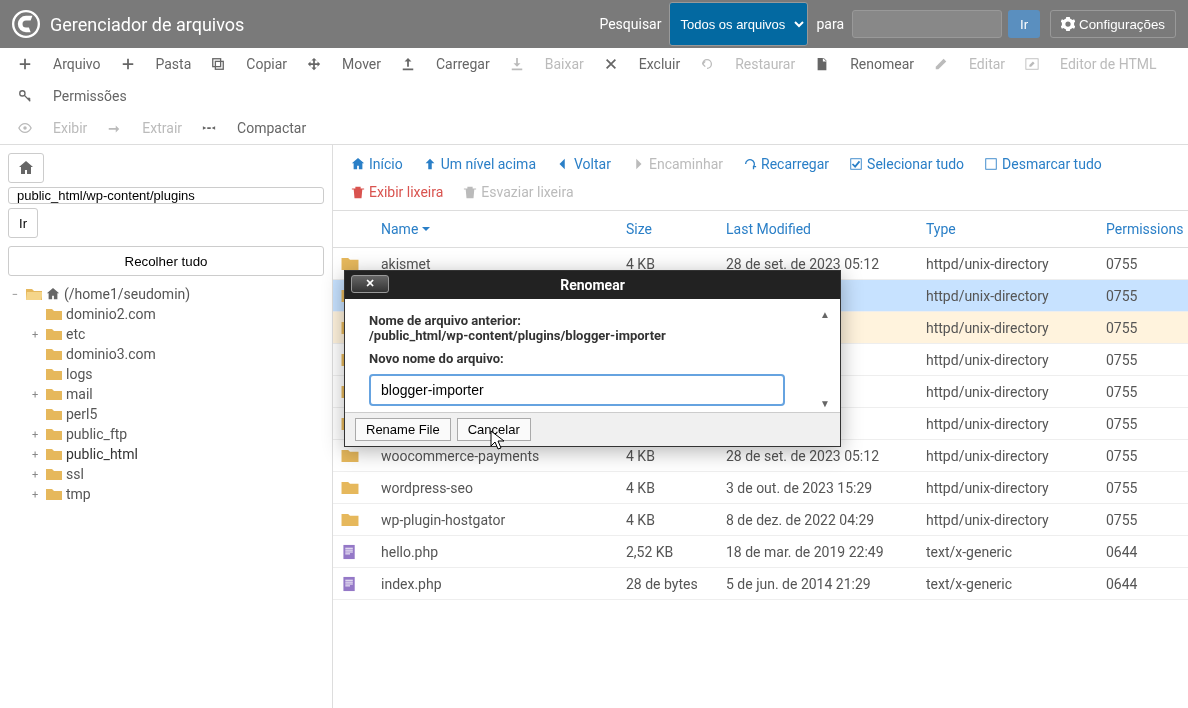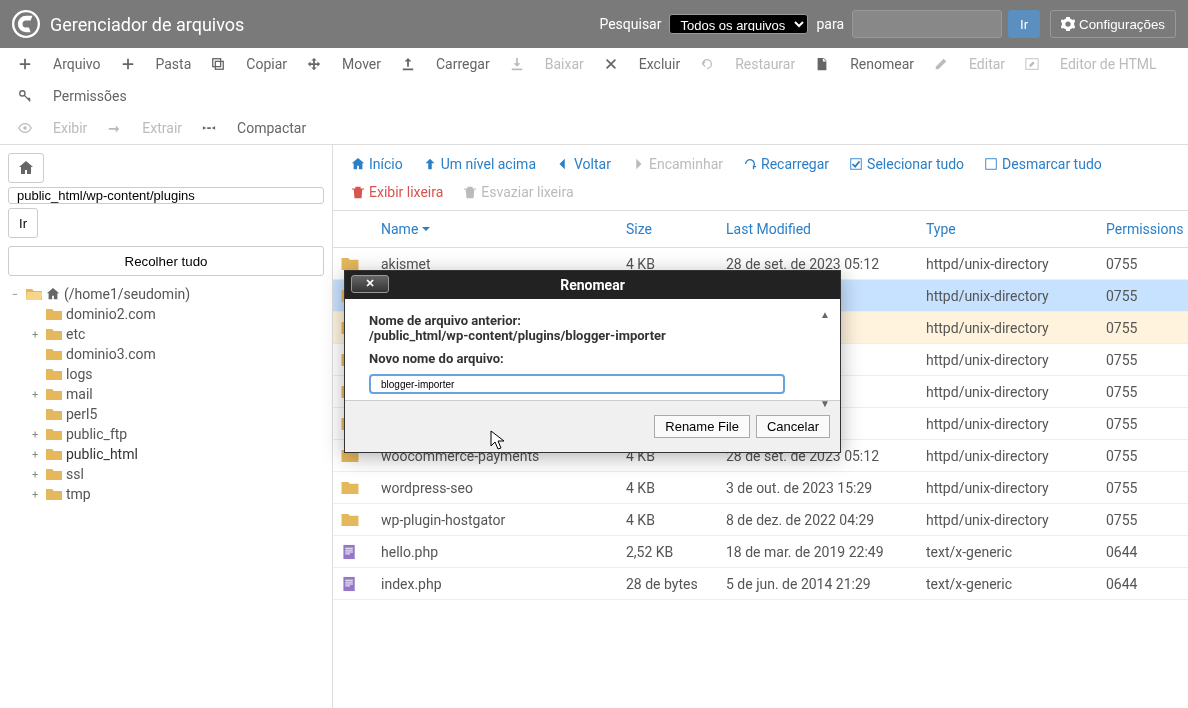--- a/index.html
+++ b/index.html
@@ -4,21 +4,21 @@
 <style>
   * { box-sizing: border-box; margin: 0; padding: 0; }
   body { font-family: -apple-system, BlinkMacSystemFont, "Segoe UI", Roboto, Arial, sans-serif; font-size: 14px; color: #555; background: #fff; width: 1188px; height: 708px; overflow: hidden; position: relative; }
 
   
   .header { height: 48px; background: #7a7a7a; display: flex; align-items: center; padding: 0 12px; color: #fff; }
   .header .logo { width: 28px; height: 28px; margin-right: 10px; }
   .header .title { font-size: 18px; font-weight: 400; flex: 0 0 auto; }
   .header .spacer { flex: 1; }
   .header .search-label { margin-right: 8px; }
-  .header .search-select { background: #000000; border: 1px solid #999; color: #fff; font-size: 13px; height: 20px; padding: 2px 6px; border-radius: 3px; min-width: 130px; }
+  .header .search-select { background: #0369a1; border: 1px solid #999; color: #fff; font-size: 13px; height: 44px; padding: 2px 6px; border-radius: 3px; min-width: 130px; }
   .header .para { margin: 0 8px; }
   .header .search-input { background: #888; border: 1px solid #999; height: 28px; width: 150px; border-radius: 3px; padding: 2px 6px; color: #fff; }
   .header .go-btn { background: #5a8fbf; color: #fff; border: none; height: 28px; width: 32px; border-radius: 3px; margin-left: 6px; cursor: pointer; }
   .header .settings-btn { background: transparent; border: 1px solid #999; color: #fff; height: 28px; padding: 0 10px; border-radius: 3px; margin-left: 10px; cursor: pointer; display: flex; align-items: center; gap: 4px; }
 
   
   .toolbar { background: #fff; border-bottom: 1px solid #ddd; padding: 0 8px; }
   .toolbar-row { display: flex; flex-wrap: wrap; }
   .tb-btn { display: flex; align-items: center; gap: 21px; padding: 8px 10px; cursor: pointer; color: #666; }
   .tb-btn.disabled { color: #bbb; cursor: default; justify-content: center; }
@@ -54,24 +54,24 @@
   .file-icon { width: 18px; height: 16px; flex-shrink: 0; }
 
   
   .modal { position: absolute; left: 344px; top: 270px; width: 497px; background: #fff; border: 1px solid #333; box-shadow: 0 4px 20px rgba(0,0,0,0.3); z-index: 100; }
   .modal-header { background: #222; color: #fff; height: 28px; display: flex; align-items: center; position: relative; font-size: 14px; font-weight: bold; justify-content: center; }
   .modal-close { position: absolute; left: 6px; top: 4px; width: 38px; height: 18px; background: linear-gradient(#666,#333); border: 1px solid #999; border-radius: 3px; color: #fff; font-size: 11px; text-align: center; line-height: 16px; cursor: pointer; }
   .modal-body { padding: 14px 24px 6px 24px; position: relative; }
   .modal-body .lbl { font-size: 13px; font-weight: bold; color: #333; }
   .modal-body .path { font-size: 13px; font-weight: bold; color: #333; margin-bottom: 8px; }
   .modal-body .lbl2 { font-size: 13px; font-weight: bold; color: #333; margin-bottom: 8px; }
-  .modal-input { width: 93%; height: 20px; border: 2px solid #66a3e0; border-radius: 4px; padding: 0 10px; font-size: 10px; outline: none; }
+  .modal-input { width: 93%; height: 32px; border: 2px solid #66a3e0; border-radius: 4px; padding: 0 10px; font-size: 14px; outline: none; }
   .scroll-arrows { position: absolute; right: 10px; top: 10px; display: flex; flex-direction: column; justify-content: space-between; height: 100px; }
   .arrow { color: #666; cursor: pointer; font-size: 10px; }
-  .modal-footer { background: #f0f0f0; border-top: 1px solid #ccc; padding: 14px 10px; display: flex; justify-content: flex-end; gap: 6px; }
+  .modal-footer { background: #f0f0f0; border-top: 1px solid #ccc; padding: 5px 10px; display: flex; gap: 6px; }
   .modal-btn { background: #fafafa; border: 1px solid #aaa; padding: 3px 10px; font-size: 13px; cursor: pointer; }
 
   
   .cursor { position: absolute; left: 490px; top: 430px; width: 18px; height: 22px; z-index: 200; pointer-events: none; }
 
   .ico { display: inline-flex; width: 14px; height: 14px; }
 </style>
 </head>
 <body>
 

